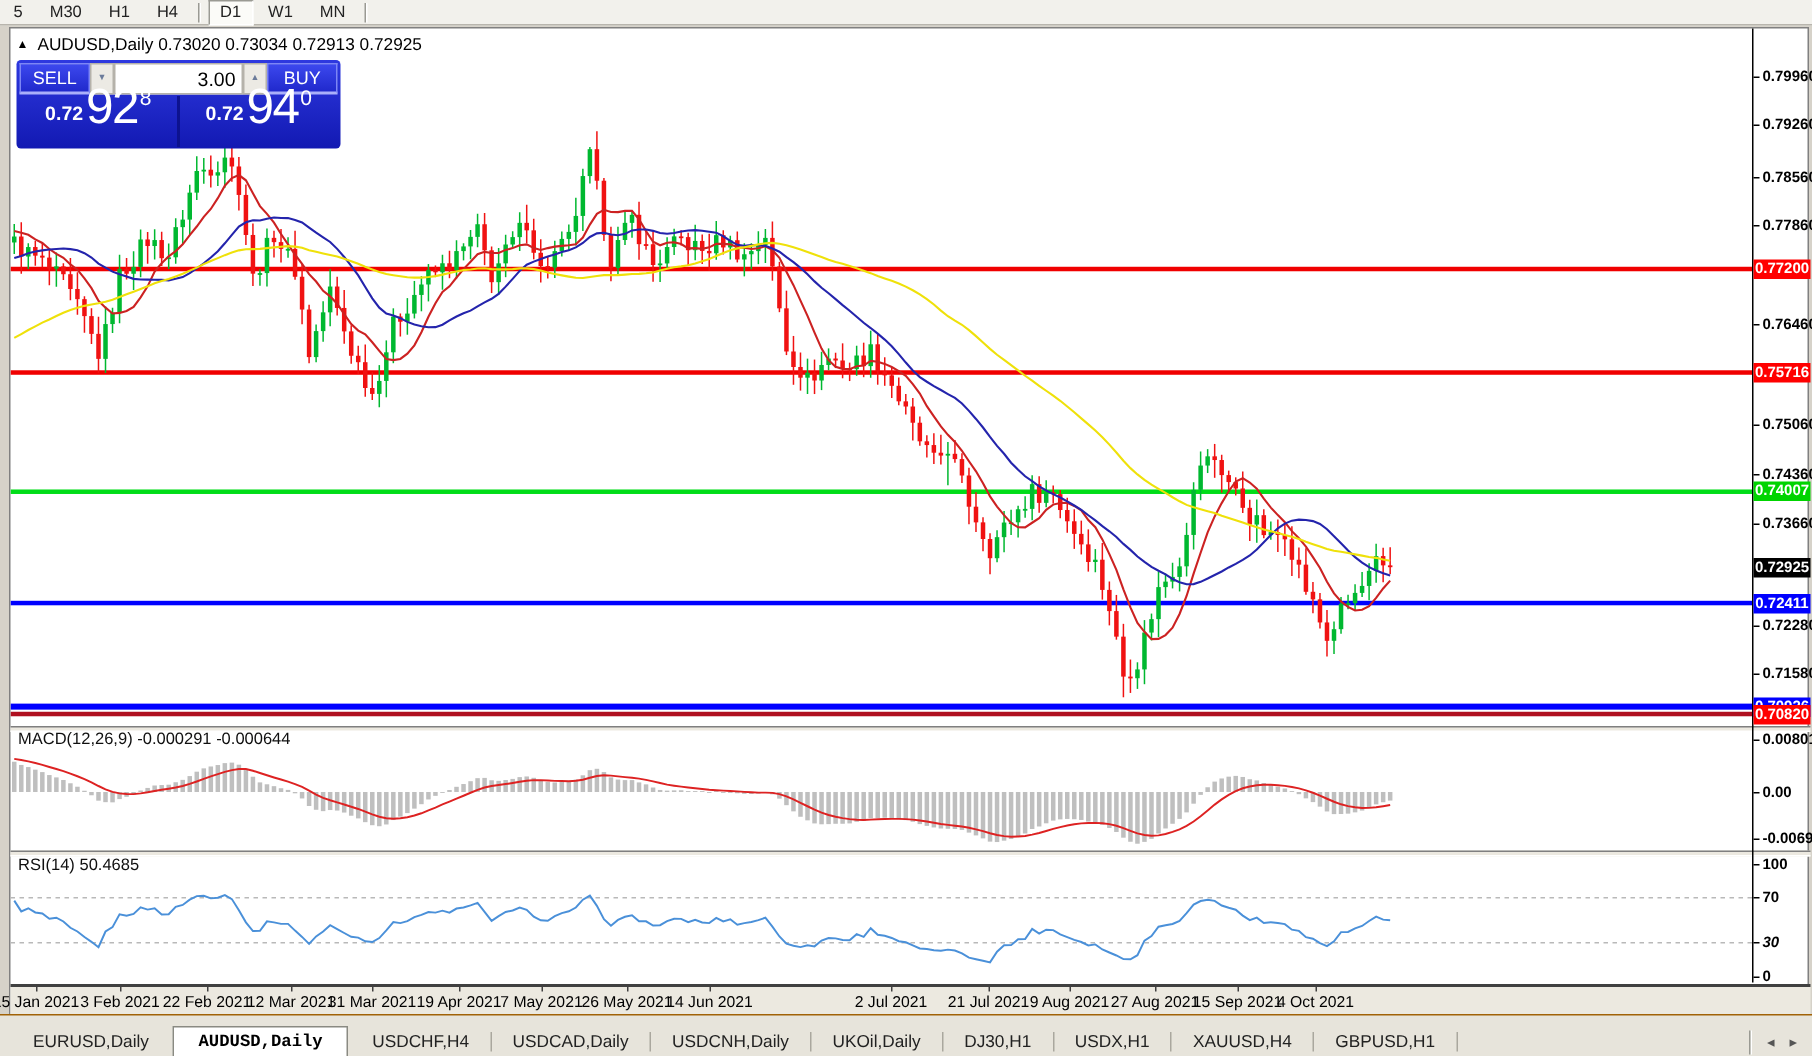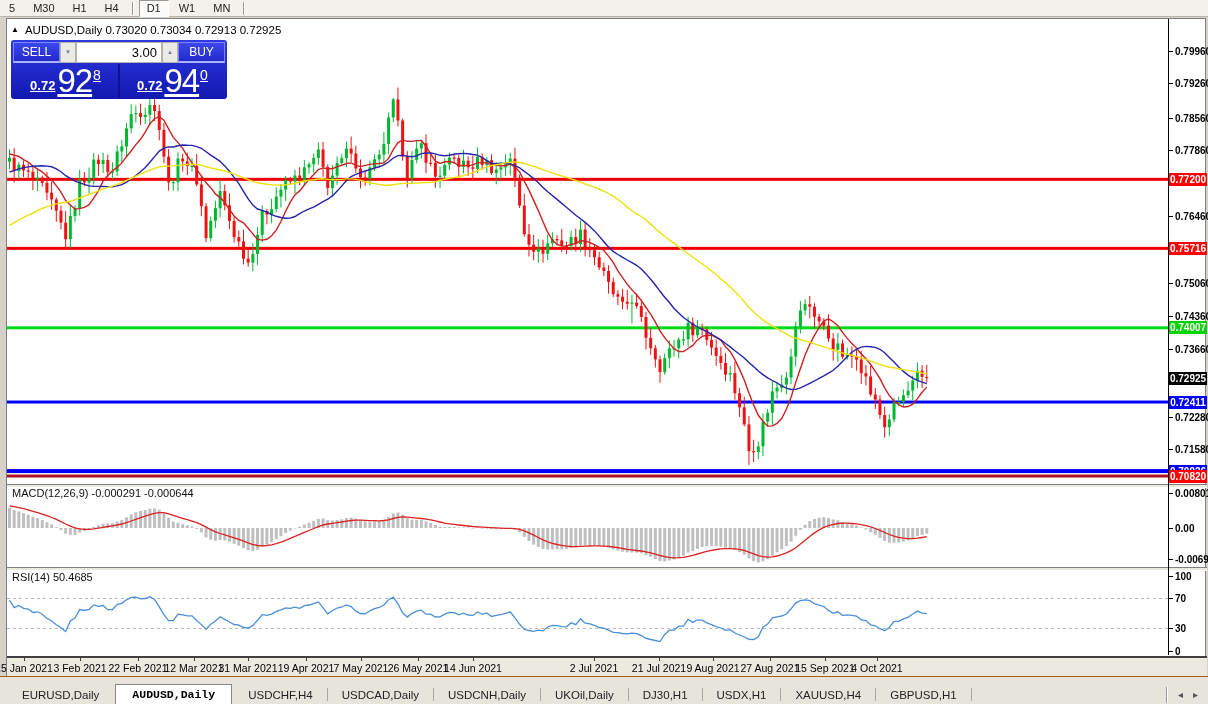--- a/index.html
+++ b/index.html
@@ -28,21 +28,21 @@
   .tp-row1 { display:flex; height:21px; align-items:stretch; }
   .tp-btn { width:47px; background:linear-gradient(#3c48ee,#2029cc); border:1px solid #7d86f5;
     border-bottom:2px solid #aab0fa; color:#fff; font-size:12px; text-align:center; line-height:18px;
     cursor:pointer; }
   .tp-spin { width:16px; background:#eceae4; border:1px solid #b5b2aa; color:#6b7b9a; font-size:6px;
     text-align:center; line-height:19px; cursor:pointer; }
   .tp-vol { flex:1; background:#fff; border:1px solid #b5b2aa; font-size:13px; color:#000;
     text-align:right; padding-right:4px; line-height:19px; }
   .tp-row2 { display:flex; height:34px; margin-top:1px; }
   .tp-price { flex:1; display:flex; align-items:flex-end; justify-content:center;
-    padding-bottom:2px; color:#fff; white-space:nowrap;text-decoration:underline; }
+    padding-bottom:12px; color:#fff; white-space:nowrap; }
   .tp-price .prefix { font-size:13px; font-weight:700; margin-right:2px; margin-bottom:3px; }
   .tp-price .big { font-size:33px; line-height:30px; letter-spacing:-1px; }
   .tp-price .sup { font-size:14px; margin-left:1px; margin-bottom:13px; }
   .tp-div { width:2px; background:#0d128f; }
 
   
   svg.pane { position:absolute; left:0; }
   #main-svg { top:18px; }
   .pane-divider { position:absolute; left:0; width:1200px; height:4px;
     background:#ece9e0; border-top:1px solid #7f7f7f; border-bottom:1px solid #ffffff; z-index:5; }
@@ -779,21 +779,21 @@
         <div class="tick-text" style="top: 468.5px;">0.008014</div>
         <div class="tick-dash" style="top: 508.5px;"></div>
         <div class="tick-text" style="top: 503.5px;">0.00</div>
         <div class="tick-dash" style="top: 539.5px;"></div>
         <div class="tick-text" style="top: 534.5px;">-0.00697</div>
         <div class="tick-dash" style="top: 556.5px;"></div>
         <div class="tick-text" style="top: 551.5px;">100</div>
         <div class="tick-dash" style="top: 579px;"></div>
         <div class="tick-text" style="top: 574px;">70</div>
         <div class="tick-dash" style="top: 609px;"></div>
-        <div class="tick-text" style="top: 604px;">30</div>
+        <div class="tick-text" style="top: 604px; font-style: italic;">30</div>
         <div class="tick-dash" style="top: 631.5px;"></div>
         <div class="tick-text" style="top: 626.5px;">0</div>
       </div>
 
     <div class="date-axis" id="date-axis">
         <div class="date-tick" style="left: 17px;"></div>
         <div class="date-label" style="left: 17px;">15 Jan 2021</div>
         <div class="date-tick" style="left: 73px;"></div>
         <div class="date-label" style="left: 73px;">3 Feb 2021</div>
         <div class="date-tick" style="left: 131px;"></div>

